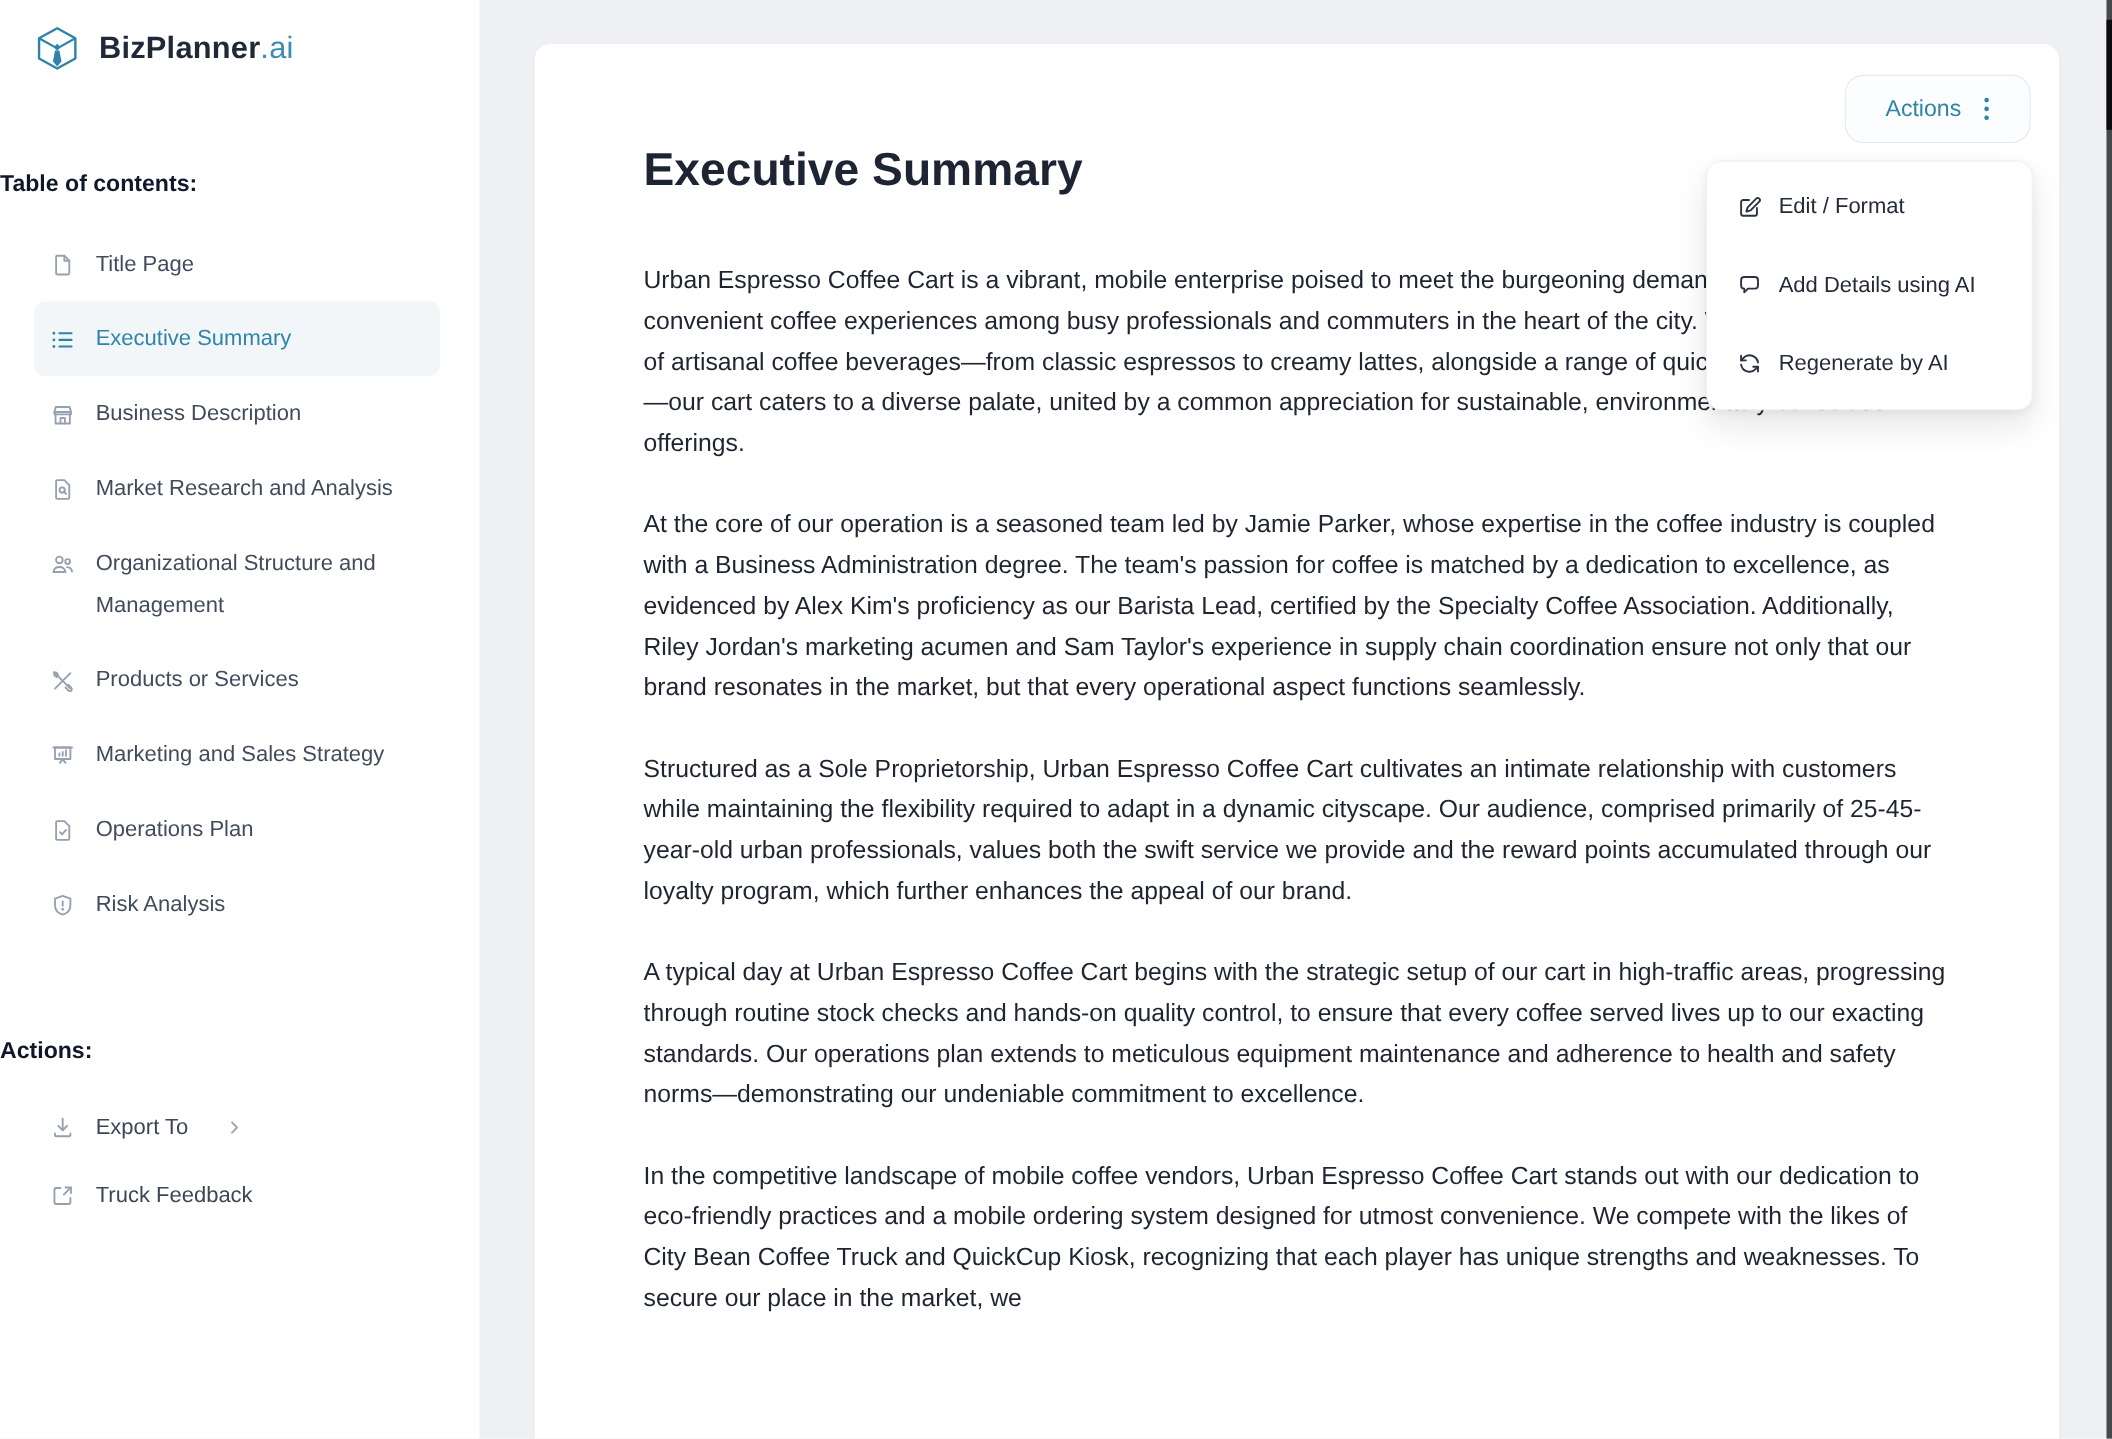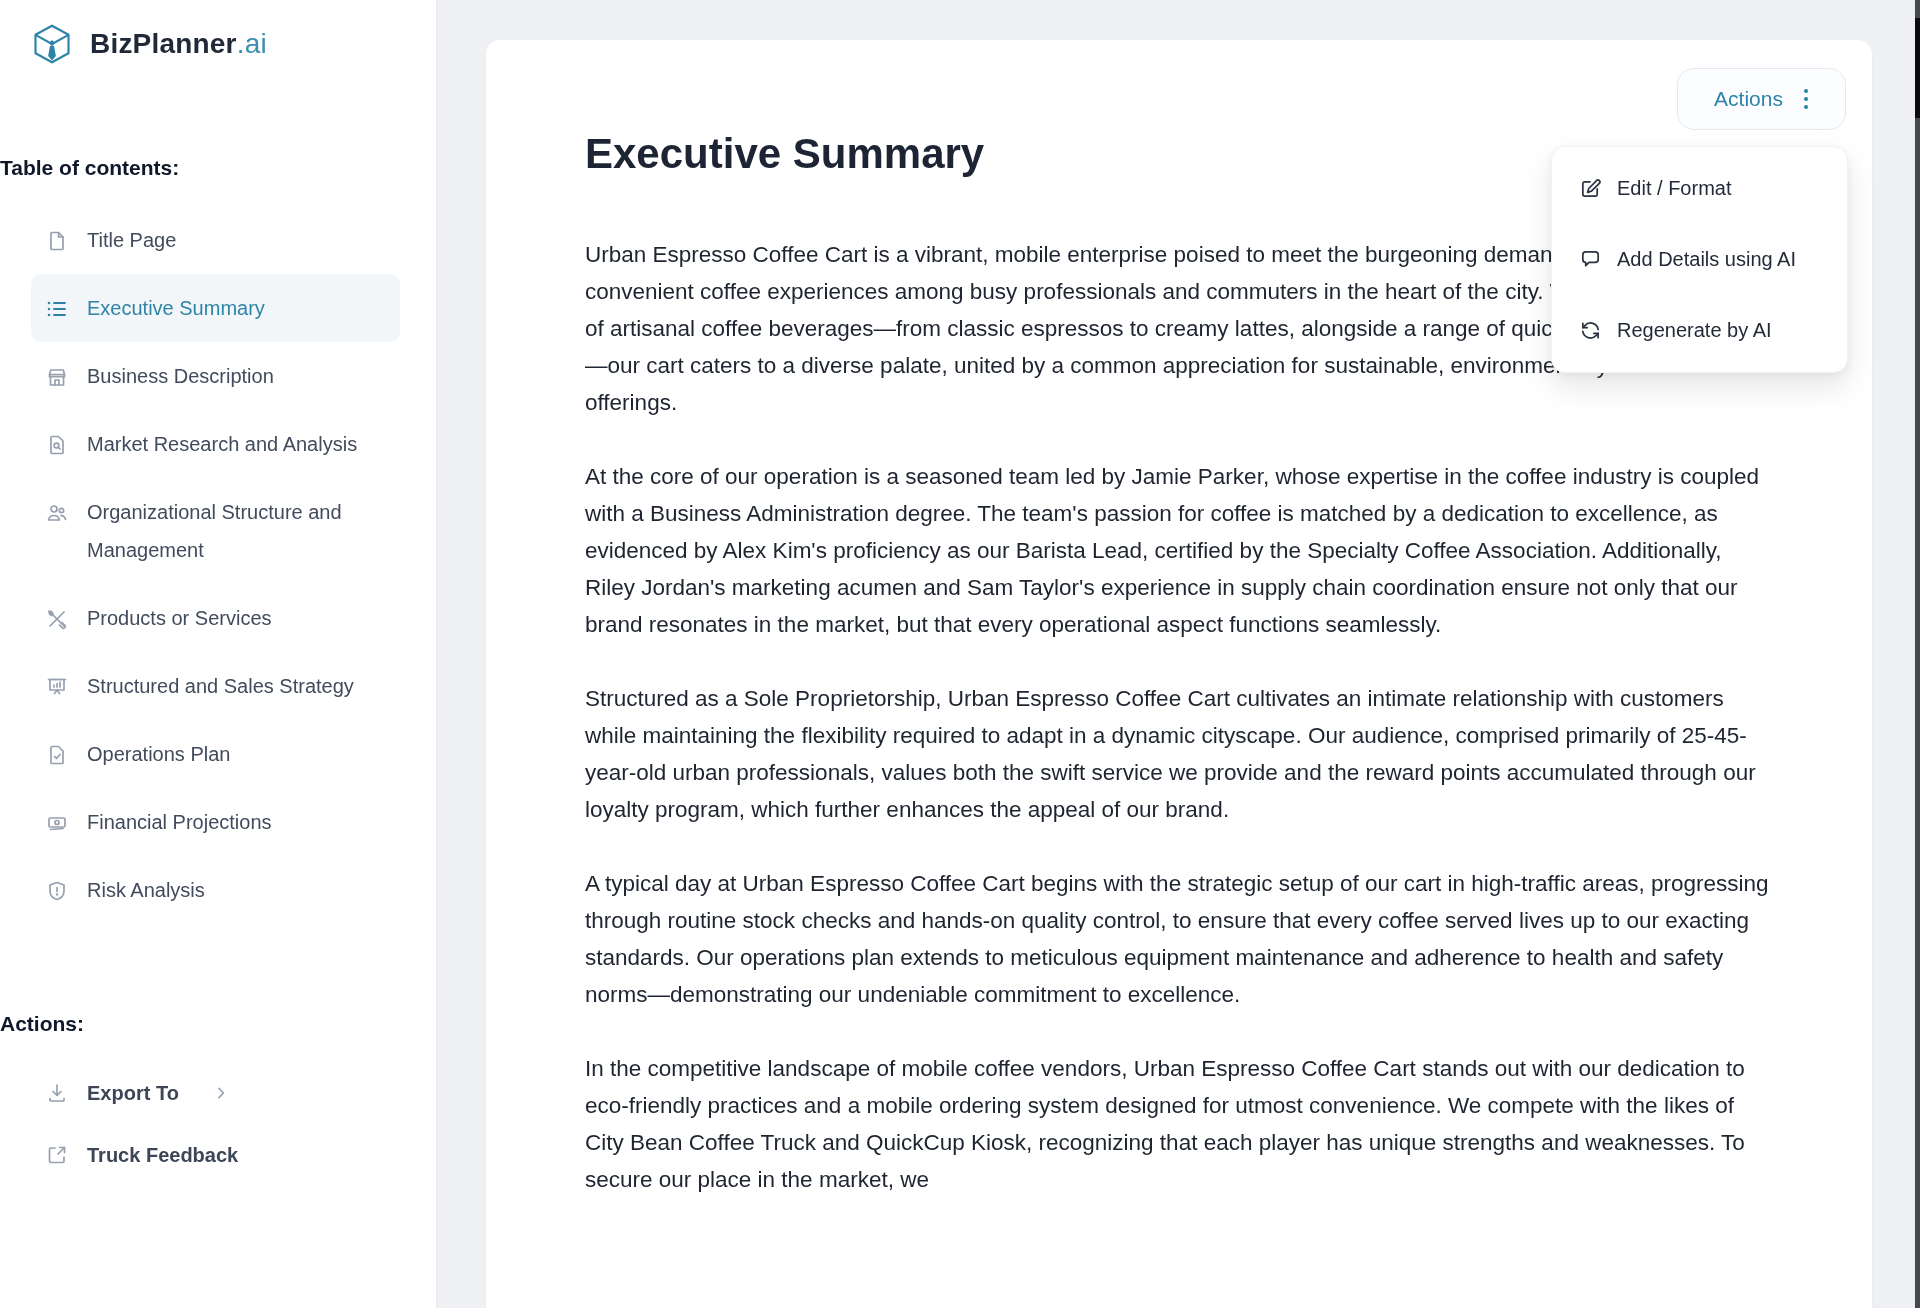--- a/index.html
+++ b/index.html
@@ -25,21 +25,21 @@
   }
   .nav { list-style:none; padding:0 36px 0 31px; }
   .nav li {
     display:flex; align-items:flex-start; gap:18px;
     padding:15px 14px; line-height:38px;
     font-size:20px; color:#414b5c; border-radius:10px; cursor:pointer;
   }
   .nav li .nicon { flex:0 0 24px; margin-top:8px; color:#96a0af; display:flex; }
   .nav li.active { background:#f3f6f9; color:#2e84a8; }
   .nav li.active .nicon { color:#2e84a8; }
-  .side-actions { list-style:none; padding:0 36px 0 31px;font-weight:bold; }
+  .side-actions { list-style:none; padding:0 36px 0 31px; }
   .side-actions li {
     display:flex; align-items:center; gap:18px;
     padding:15px 14px; font-size:20px; line-height:32px; color:#3d4656; cursor:pointer;
   }
   .side-actions .nicon { flex:0 0 24px; color:#96a0af; display:flex; }
   .chev { margin-left:14px; color:#9aa3b2; display:flex; }
   
   .main { position:absolute; left:437px; top:0; width:1483px; height:1308px; }
   .card {
     position:absolute; left:49px; top:40px; width:1386px; height:1268px;
@@ -161,40 +161,30 @@
     </li>
     <li>
       <span class="nicon">
         <svg width="24" height="24" viewBox="0 0 24 24" fill="none" stroke="currentColor" stroke-width="1.7" stroke-linecap="round" stroke-linejoin="round">
           <path d="M3.5 4.5h17"></path>
             <path d="M5 4.5h14V15H5z"></path>
             <path d="M9 12v-2M12 12V8.5M15 12v-5"></path>
             <path d="M9.5 18.5 12 15l2.5 3.5"></path>
         </svg>
       </span>
-      <span>Structured and Sales Strategy</span>
+      <span>Marketing and Sales Strategy</span>
     </li>
     <li>
       <span class="nicon">
         <svg width="24" height="24" viewBox="0 0 24 24" fill="none" stroke="currentColor" stroke-width="1.7" stroke-linecap="round" stroke-linejoin="round">
           <path d="M7 3.5h6.5L18 8v11.5a1 1 0 0 1-1 1H7a1 1 0 0 1-1-1v-15a1 1 0 0 1 1-1z"></path>
             <path d="M9.5 13.5l2 2 3.5-4"></path>
         </svg>
       </span>
       <span>Operations Plan</span>
-    </li>
-    <li>
-      <span class="nicon">
-        <svg width="24" height="24" viewBox="0 0 24 24" fill="none" stroke="currentColor" stroke-width="1.7" stroke-linecap="round" stroke-linejoin="round">
-          <rect x="4" y="7" width="16" height="9" rx="1.2"></rect>
-            <circle cx="12" cy="11.5" r="2"></circle>
-            <path d="M5.5 18.5 18 17.5"></path>
-        </svg>
-      </span>
-      <span>Financial Projections</span>
     </li>
     <li>
       <span class="nicon">
         <svg width="24" height="24" viewBox="0 0 24 24" fill="none" stroke="currentColor" stroke-width="1.7" stroke-linecap="round" stroke-linejoin="round">
           <path d="M12 3.5 19 6v6c0 4.2-3 7.3-7 8.5-4-1.2-7-4.3-7-8.5V6z"></path>
             <path d="M12 8.5v4"></path>
             <path d="M12 15.5h.01" stroke-width="2.4"></path>
         </svg>
       </span>
       <span>Risk Analysis</span>

